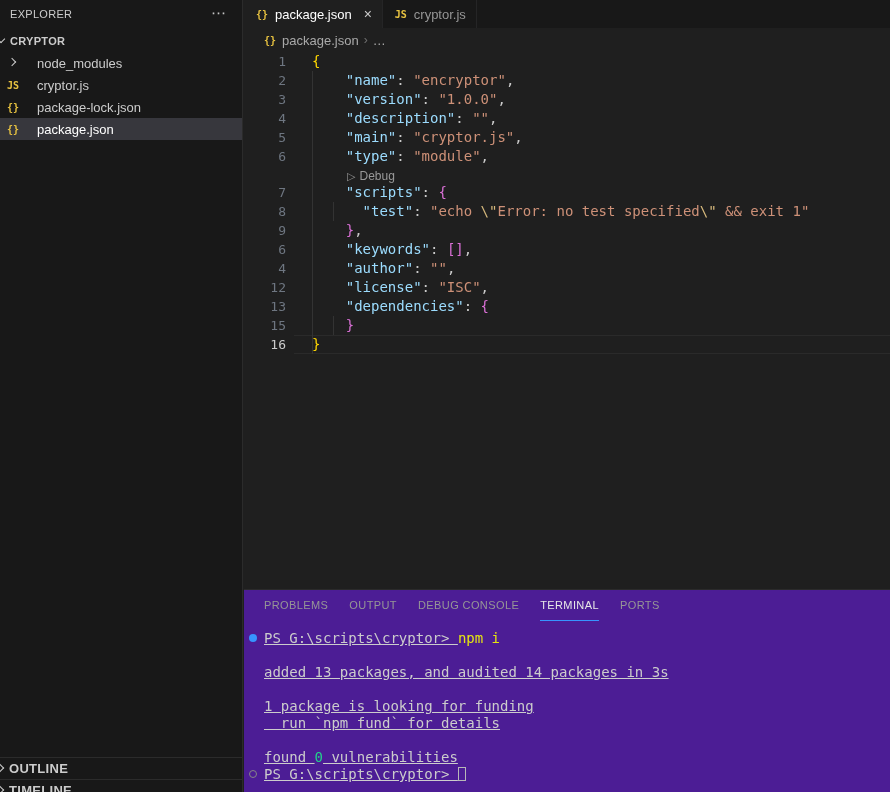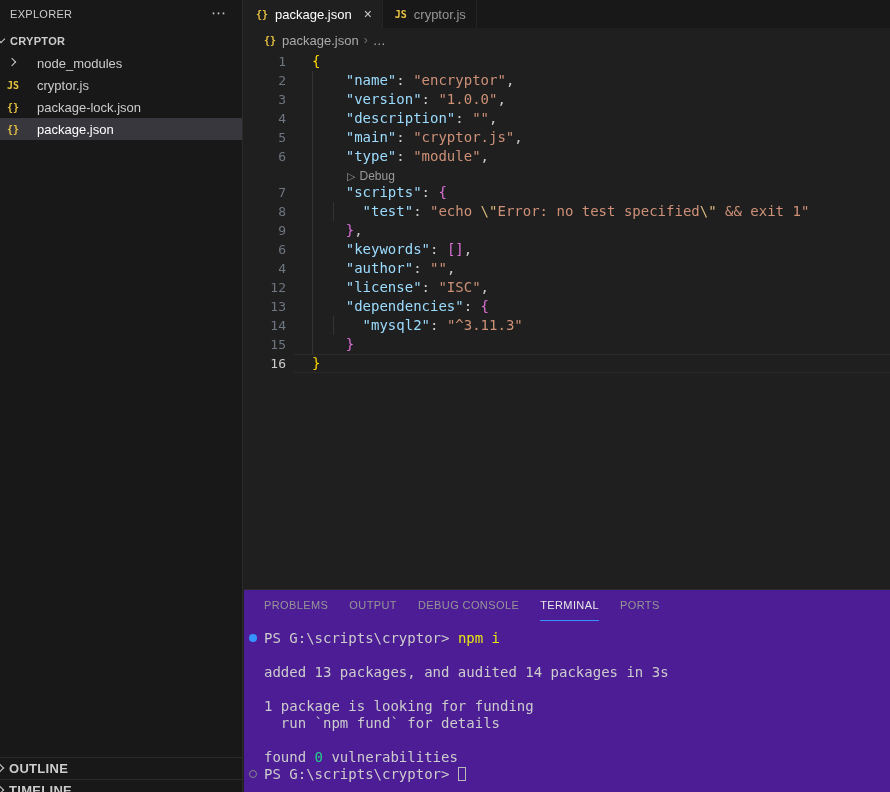--- a/index.html
+++ b/index.html
@@ -53,21 +53,21 @@
   .tk-k { color:var(--c-key); } .tk-s { color:var(--c-str); } .tk-e { color:var(--c-esc); }
   .tk-p { color:var(--c-pun); } .tk-y { color:var(--c-b1); } .tk-m { color:var(--c-b2); }
 
   
   #panel { position:absolute; left:0; top:589px; width:646px; height:203px; background:#4c1d95; border-top:1px solid #2b2b2b; }
   #panel-tabs { height:31px; display:flex; align-items:center; padding-left:20px; }
   .panel-tab { font-size:11px; letter-spacing:.4px; color:#969696; margin-right:21px; height:31px; display:flex; align-items:center; cursor:pointer; border-bottom:1px solid transparent; }
   .panel-tab.active { color:#e7e7e7; border-bottom:1px solid var(--accent); }
   #terminal { position:relative; padding-top:9px; }
   .term-line { position:relative; height:17px; line-height:17px; font-size:14px; padding-left:20px; white-space:pre; font-family:"DejaVu Sans Mono", monospace; color:var(--c-tfg); }
-  .t-fg { color:var(--c-tfg); } .t-cmd { color:var(--c-cmd); } .t-ok { color:var(--c-ok); }
+  .t-fg { color:var(--c-tfg);text-decoration:underline; } .t-cmd { color:var(--c-cmd); } .t-ok { color:var(--c-ok); }
   .deco { position:absolute; left:5px; top:4px; width:8px; height:8px; border-radius:50%; }
   .deco.blue { background:var(--c-deco); }
   .deco.hollow { border:1px solid #868686; background:transparent; }
   .cursor-box { display:inline-block; width:8px; height:14px; border:1px solid #b8b8b8; vertical-align:-2px; }
 </style>
 </head>
 <body>
 
 <div id="sidebar">
   <div id="explorer-header">
@@ -181,24 +181,20 @@
           <span class="gutter">4</span>
           <span class="code"><span class="tk-p">    </span><span class="tk-k">"author"</span><span class="tk-p">: </span><span class="tk-s">""</span><span class="tk-p">,</span></span>
         </div>
         <div class="code-row">
           <span class="gutter">12</span>
           <span class="code"><span class="tk-p">    </span><span class="tk-k">"license"</span><span class="tk-p">: </span><span class="tk-s">"ISC"</span><span class="tk-p">,</span></span>
         </div>
         <div class="code-row">
           <span class="gutter">13</span>
           <span class="code"><span class="tk-p">    </span><span class="tk-k">"dependencies"</span><span class="tk-p">: </span><span class="tk-m">{</span></span>
-        </div>
-        <div class="code-row">
-          <span class="gutter">14</span>
-          <span class="code"><span class="tk-p">      </span><span class="tk-k">"mysql2"</span><span class="tk-p">: </span><span class="tk-s">"^3.11.3"</span></span>
         </div>
         <div class="code-row">
           <span class="gutter">15</span>
           <span class="code"><span class="tk-p">    </span><span class="tk-m">}</span></span>
         </div>
         <div class="code-row current">
           <span class="gutter">16</span>
           <span class="code"><span class="tk-y">}</span></span>
         </div>
       </div>

